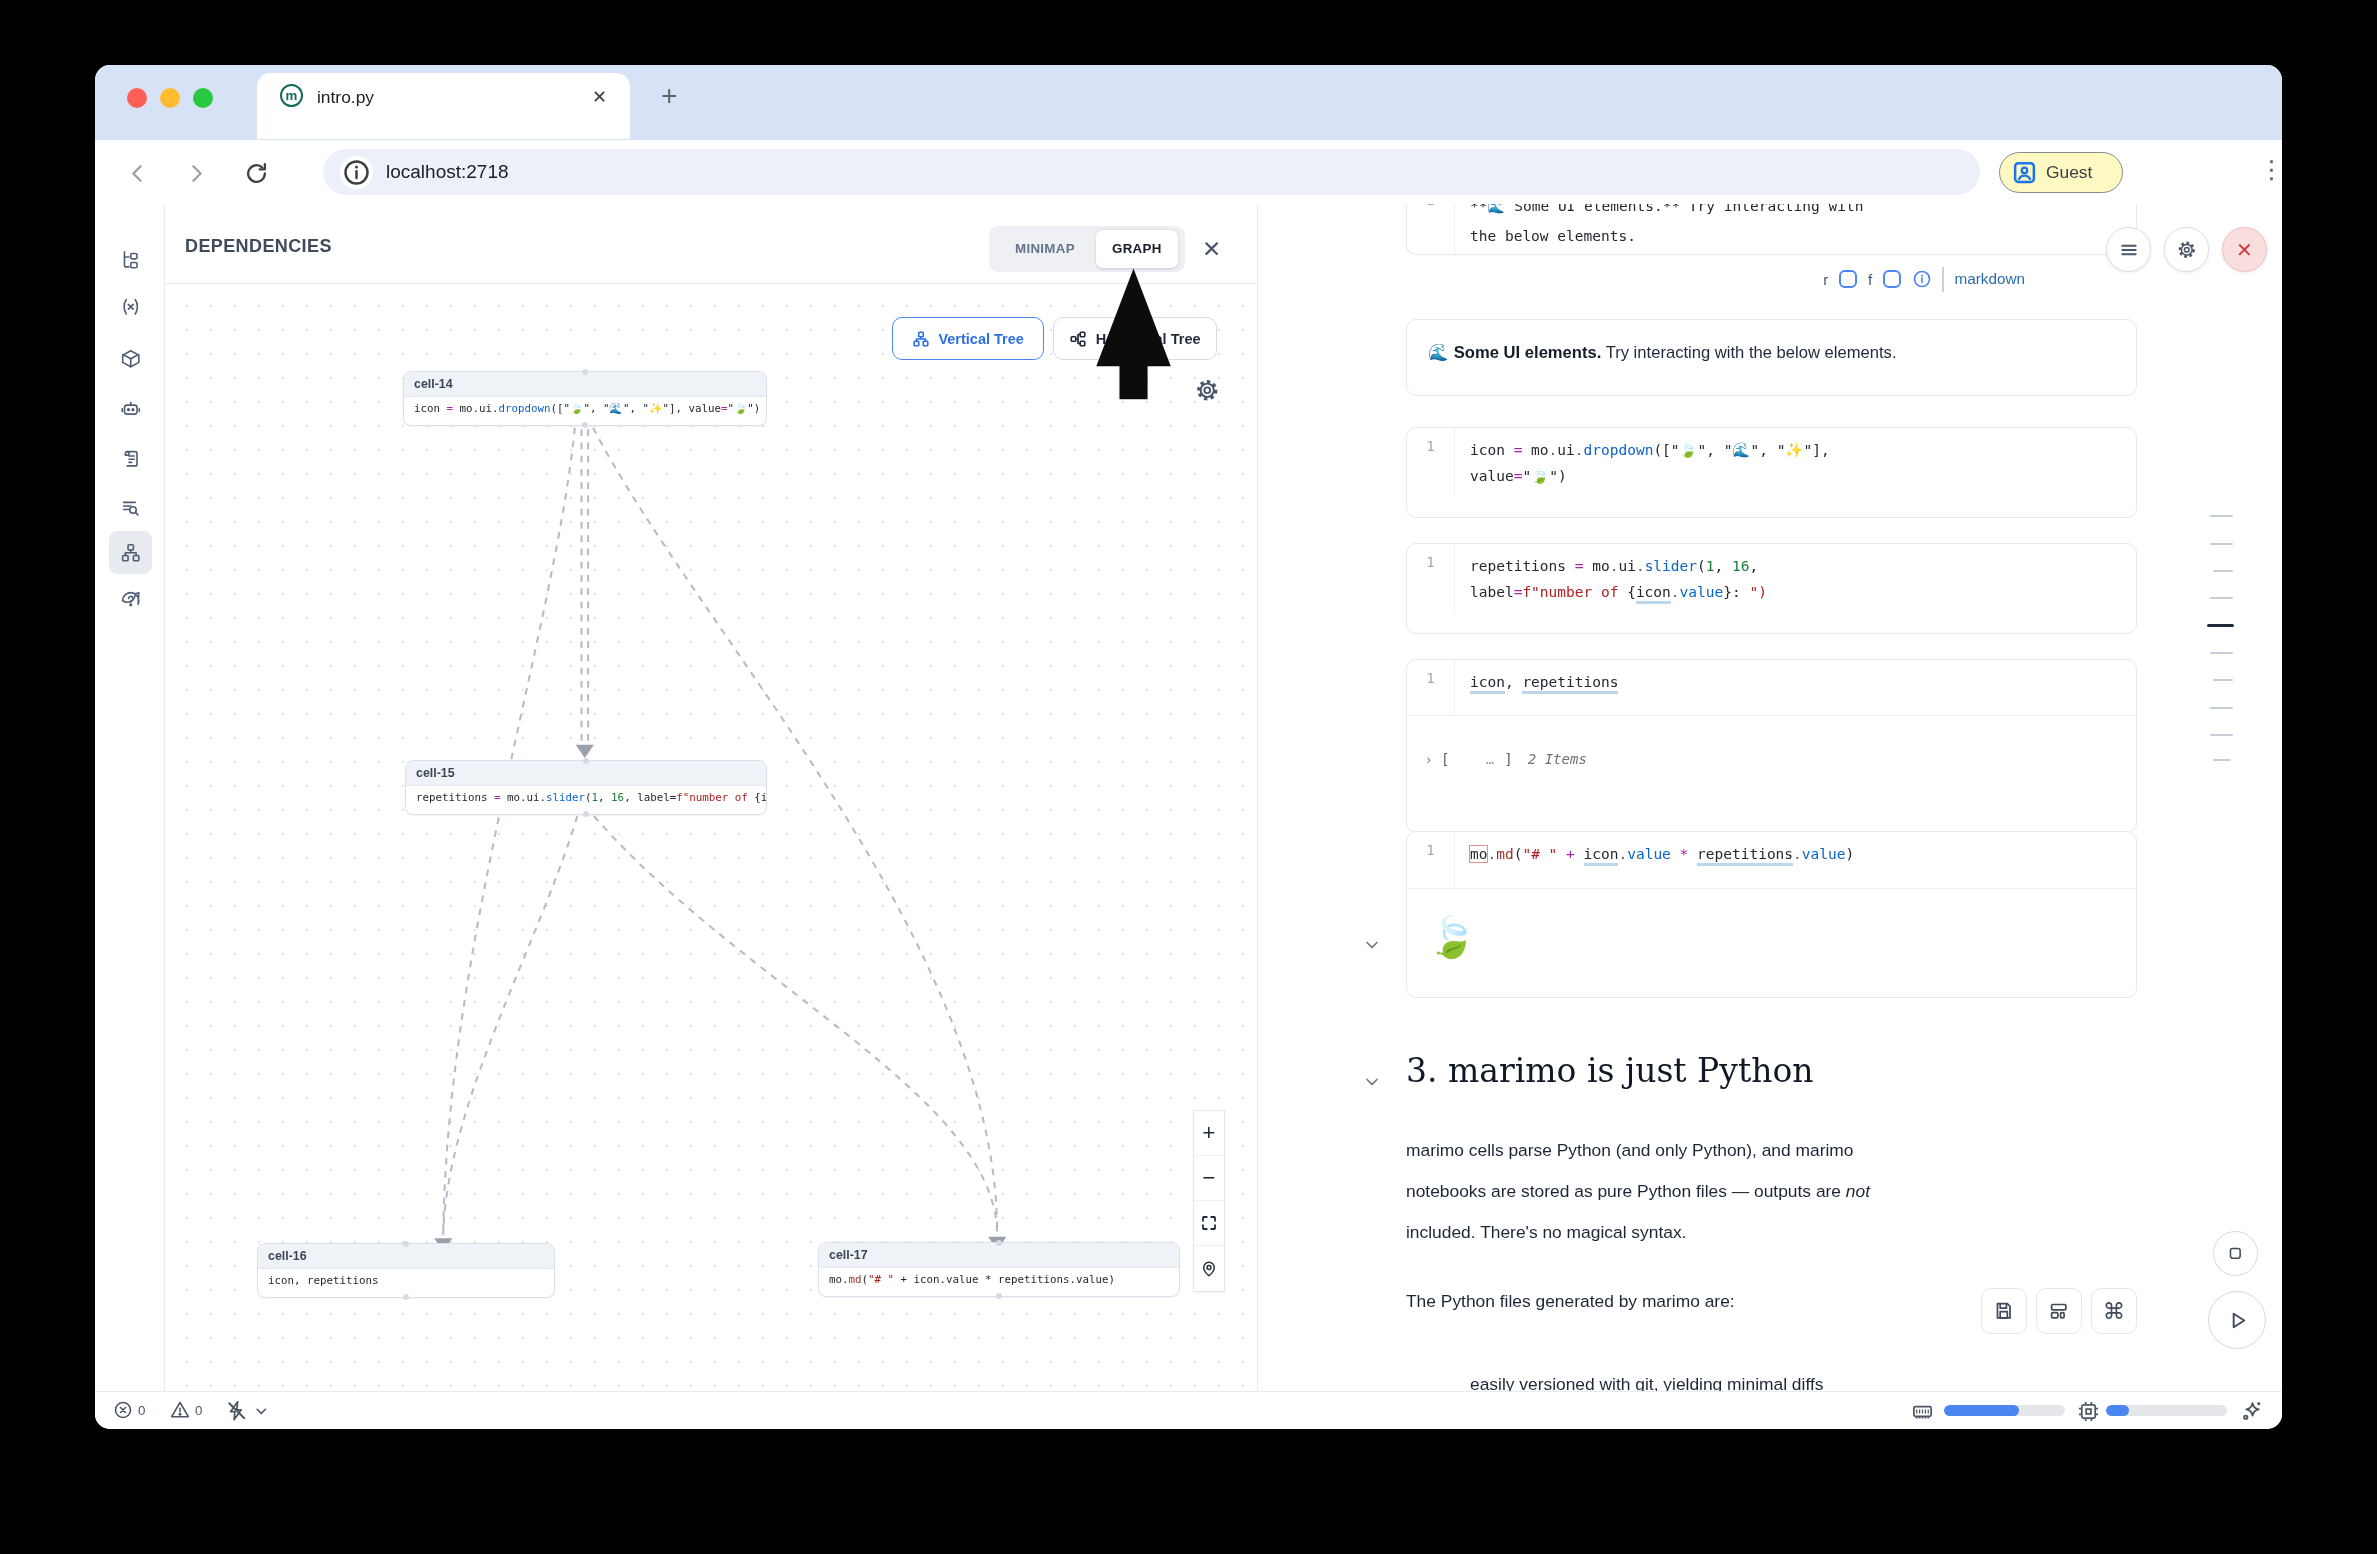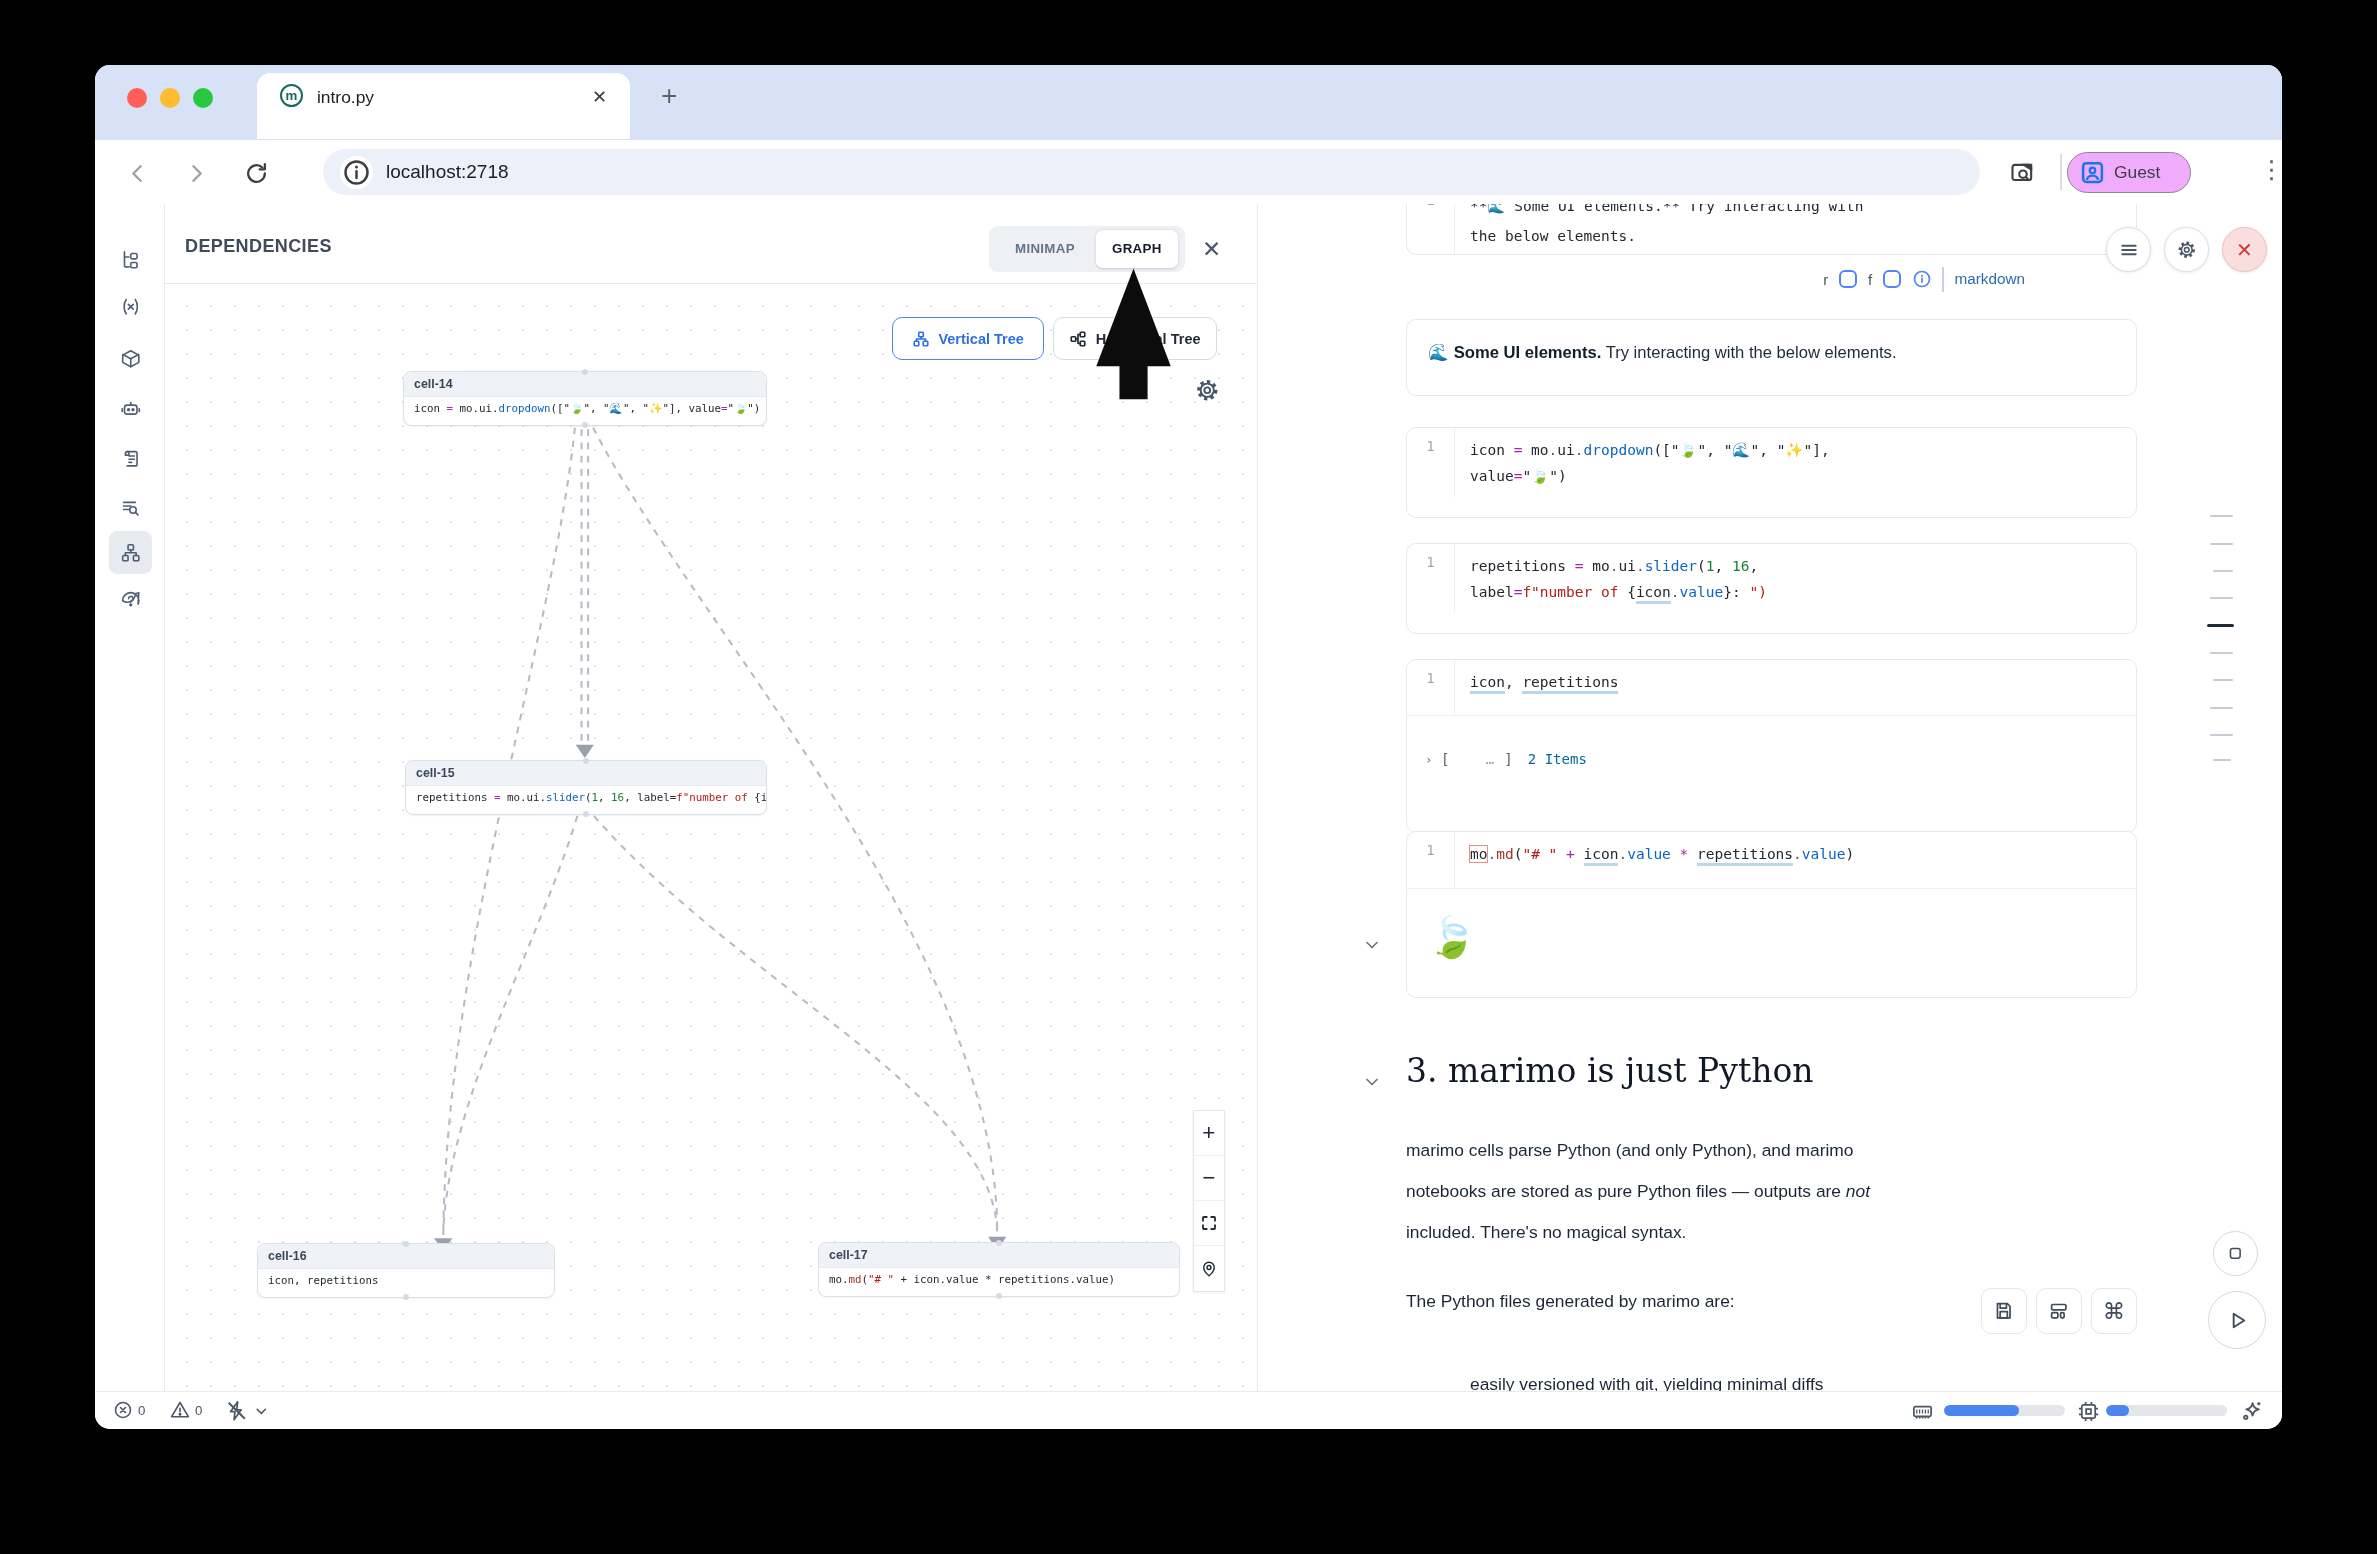--- a/index.html
+++ b/index.html
@@ -17,21 +17,21 @@
   #tab-title { position:absolute; left:60px; top:13.3px; font-size:17.4px; color:#202124; }
   #tab-close { position:absolute; left:335px; top:12.4px; font-size:18px; color:#3c4043; cursor:default; }
   #new-tab { position:absolute; left:566px; top:15px; font-size:28px; color:#5f6368; font-weight:300; }
 
   
   #toolbar { position:absolute; left:0; top:75px; width:2187px; height:65px; background:#fff; }
   .navicon { position:absolute; top:18px; font-size:23px; }
   #urlbar { position:absolute; left:228px; top:9px; width:1657px; height:46px; background:#ecf1f9; border-radius:23px; }
   #info-chip { position:absolute; left:16.6px; top:6.6px; width:33px; height:33px; background:#fff; border-radius:50%; }
   #url-text { position:absolute; left:63px; top:11.6px; font-size:19px; color:#202124; }
-  #guest-btn { position:absolute; left:1972px; top:11.6px; width:124px; height:41px; border:1.7px solid #878a8d; border-radius:21.5px; background:#f0abfc; }
+  #guest-btn { position:absolute; left:1904px; top:11.6px; width:124px; height:41px; border:1.7px solid #878a8d; border-radius:21.5px; background:#fef9c3; }
   #guest-label { position:absolute; left:46px; top:9px; font-size:17.4px; color:#3c4043; }
   #toolbar-divider { position:absolute; left:1965px; top:14px; width:1.7px; height:36px; background:#d8dce3; }
   #dots-menu { position:absolute; left:2164px; top:15px; font-size:25px; color:#5f6368; letter-spacing:0; }
 
   
   #body { position:absolute; left:0; top:139px; width:2187px; height:1187px; }
   #statusbar { position:absolute; left:0; top:1326px; width:2187px; height:38px; background:#fff; border-top:1.2px solid #e8eaee; }
 
   
   #sidebar { position:absolute; left:0; top:0; width:70px; height:1187px; background:#fff; border-right:1.2px solid #e8eaee; }
@@ -389,21 +389,21 @@
         <div class="cellrow" style="height:55px">
           <div class="gutter">1</div>
           <div class="codearea"><span class="tk tk-u">icon</span><span class="tk tk-d">, </span><span class="tk tk-u">repetitions</span></div>
         </div>
         <div class="out-divider"></div>
         <div style="padding:35px 0 0 18px;font-family:'DejaVu Sans Mono',monospace;font-size:14px;color:#57606a">
           <span style="color:#6b7280;font-size:12.4px">›</span>
           <span>[</span>
           <span style="color:#9aa3af;padding:0 1.7px 0 28px">…</span>
           <span>]</span>
-          <span style="color:#0369a1;padding-left:6.6px">2 Items</span>
+          <span style="font-style:italic;color:#737373;padding-left:6.6px">2 Items</span>
         </div>
       </div>
 
       <div class="cellbox" style="top:627px;height:167px">
         <div class="cellrow" style="height:56px">
           <div class="gutter">1</div>
           <div class="codearea"><span class="tk tk-b">mo</span><span class="tk tk-p">.</span><span class="tk tk-fr">md</span><span class="tk tk-d">(</span><span class="tk tk-s">"# "</span><span class="tk tk-d"> </span><span class="tk tk-o">+</span><span class="tk tk-d"> </span><span class="tk tk-u">icon</span><span class="tk tk-p">.</span><span class="tk tk-f">value</span><span class="tk tk-d"> </span><span class="tk tk-o">*</span><span class="tk tk-d"> </span><span class="tk tk-u">repetitions</span><span class="tk tk-p">.</span><span class="tk tk-f">value</span><span class="tk tk-d">)</span></div>
         </div>
         <div class="out-divider"></div>
         <div style="padding:25px 0 0 20px;font-size:40px">🍃</div>

